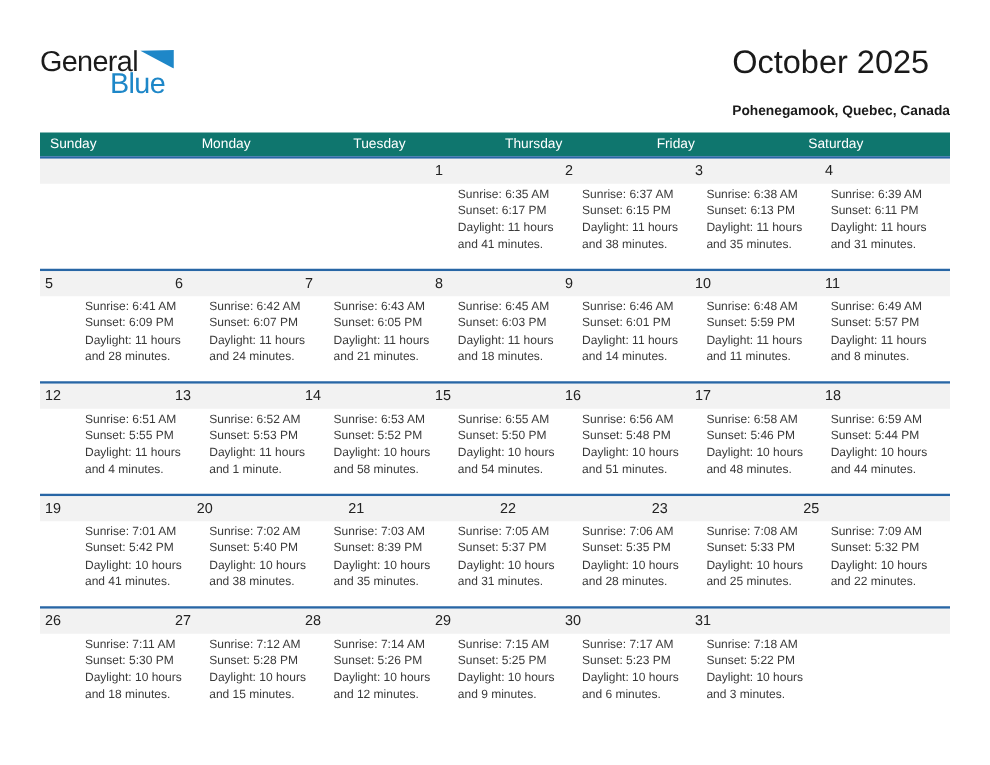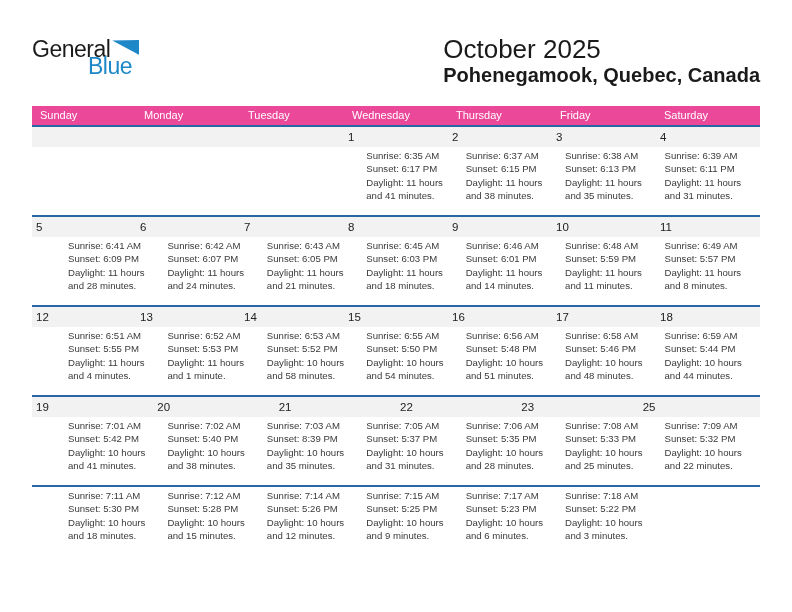--- a/index.html
+++ b/index.html
@@ -13,24 +13,24 @@
   
   .logo{position:absolute;left:32px;top:38px;width:120px;}
   .logo-line1{display:flex;align-items:flex-start;}
   .logo-general{font-size:23px;color:#1b1b1b;letter-spacing:-0.5px;line-height:22px;}
   .logo-flag{width:27px;height:15px;margin-left:2px;margin-top:2px;background:#1e87c8;
     clip-path:polygon(0 4%, 100% 0, 100% 100%);}
   .logo-blue{font-size:23px;color:#1e87c8;letter-spacing:-0.5px;line-height:20px;margin-left:56px;margin-top:-4px;}
   
   .titles{position:absolute;right:32px;top:34px;text-align:left;}
   .month-title{font-size:26px;color:#1a1a1a;line-height:30px;}
-  .location-title{font-size:20px;font-weight:bold;color:#1a1a1a;margin-top:0;}
+  .location-title{font-size:11px;font-weight:bold;color:#1a1a1a;margin-top:19px;}
   
   .calendar{position:absolute;left:32px;top:106px;width:728px;}
-  .weekday-row{display:flex;background:#ec4899;height:19px;align-items:flex-end;}
+  .weekday-row{display:flex;background:#0f766e;height:19px;align-items:flex-end;}
   .wh-cell{flex:1;color:#ffffff;font-size:11px;line-height:19px;padding-left:8px;box-sizing:border-box;}
   .week-row{border-top:2px solid #2866a5;}
   .num-band{display:flex;background:#f2f2f2;height:20px;}
   .num-cell{flex:1;font-size:11.5px;line-height:20px;color:#222222;padding-left:4px;box-sizing:border-box;}
   .body-row{display:flex;height:68px;margin-left:32px;}
   .body-cell{flex:1;padding:2px 4px 0 4px;box-sizing:border-box;}
   .info-line{font-size:9.6px;line-height:13.4px;color:#3a3a3a;white-space:nowrap;}
 </style>
 </head>
 <body>
@@ -48,21 +48,20 @@
   <div class="titles">
     <div class="month-title">October 2025</div>
     <div class="location-title">Pohenegamook, Quebec, Canada</div>
   </div>
 
   <div class="calendar">
     <div class="weekday-row">
         <div class="wh-cell">Sunday</div>
         <div class="wh-cell">Monday</div>
         <div class="wh-cell">Tuesday</div>
-        <div class="wh-cell">Wednesday</div>
         <div class="wh-cell">Thursday</div>
         <div class="wh-cell">Friday</div>
         <div class="wh-cell">Saturday</div>
       </div>
 
   <div class="week-row">
         <div class="num-band">
           <div class="num-cell"></div>
           <div class="num-cell"></div>
           <div class="num-cell"></div>
@@ -259,20 +258,29 @@
           </div>
           <div class="body-cell">
             <div class="info-line">Sunrise: 7:09 AM</div>
             <div class="info-line">Sunset: 5:32 PM</div>
             <div class="info-line">Daylight: 10 hours</div>
             <div class="info-line">and 22 minutes.</div>
           </div>
         </div>
       </div>
       <div class="week-row">
+        <div class="num-band">
+          <div class="num-cell">26</div>
+          <div class="num-cell">27</div>
+          <div class="num-cell">28</div>
+          <div class="num-cell">29</div>
+          <div class="num-cell">30</div>
+          <div class="num-cell">31</div>
+          <div class="num-cell"></div>
+        </div>
         <div class="body-row">
           <div class="body-cell">
             <div class="info-line">Sunrise: 7:11 AM</div>
             <div class="info-line">Sunset: 5:30 PM</div>
             <div class="info-line">Daylight: 10 hours</div>
             <div class="info-line">and 18 minutes.</div>
           </div>
           <div class="body-cell">
             <div class="info-line">Sunrise: 7:12 AM</div>
             <div class="info-line">Sunset: 5:28 PM</div>

